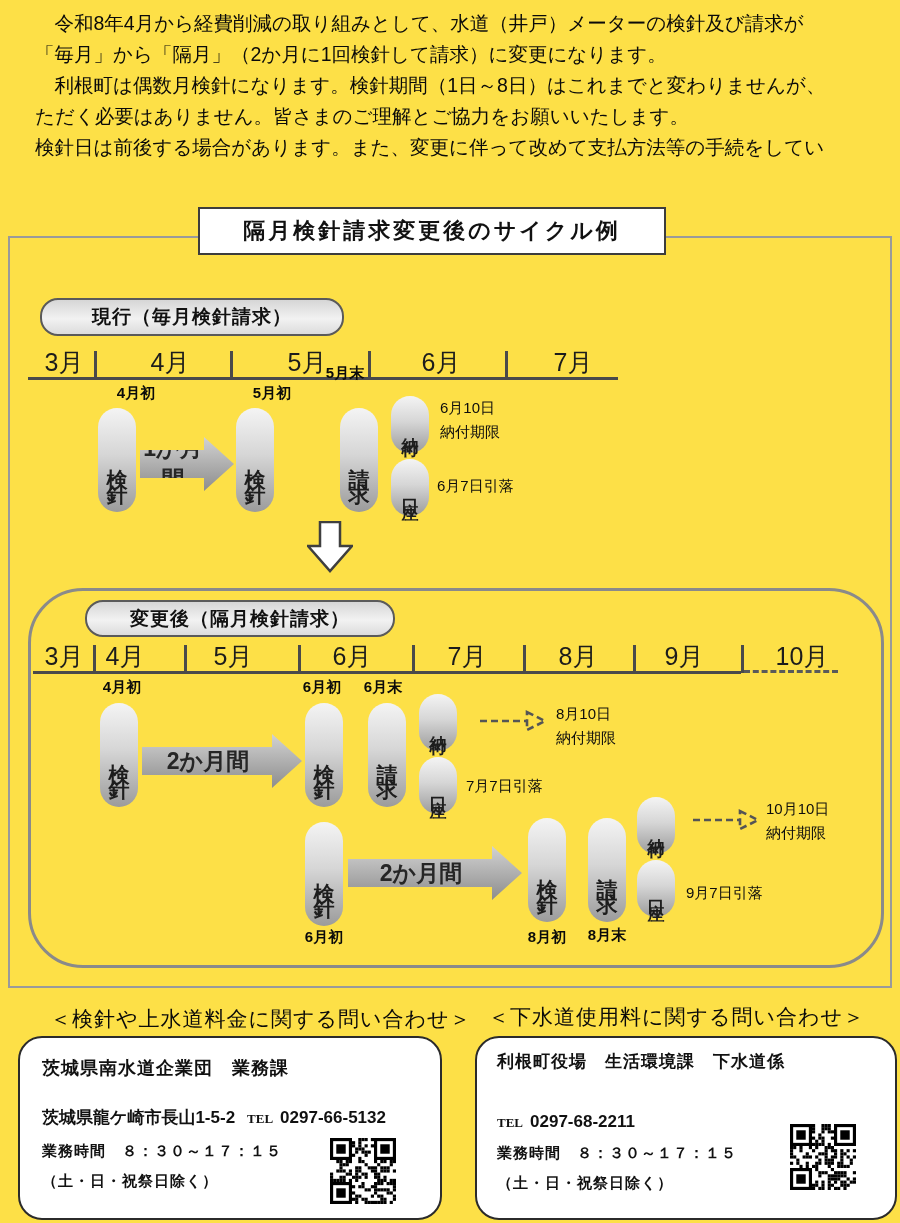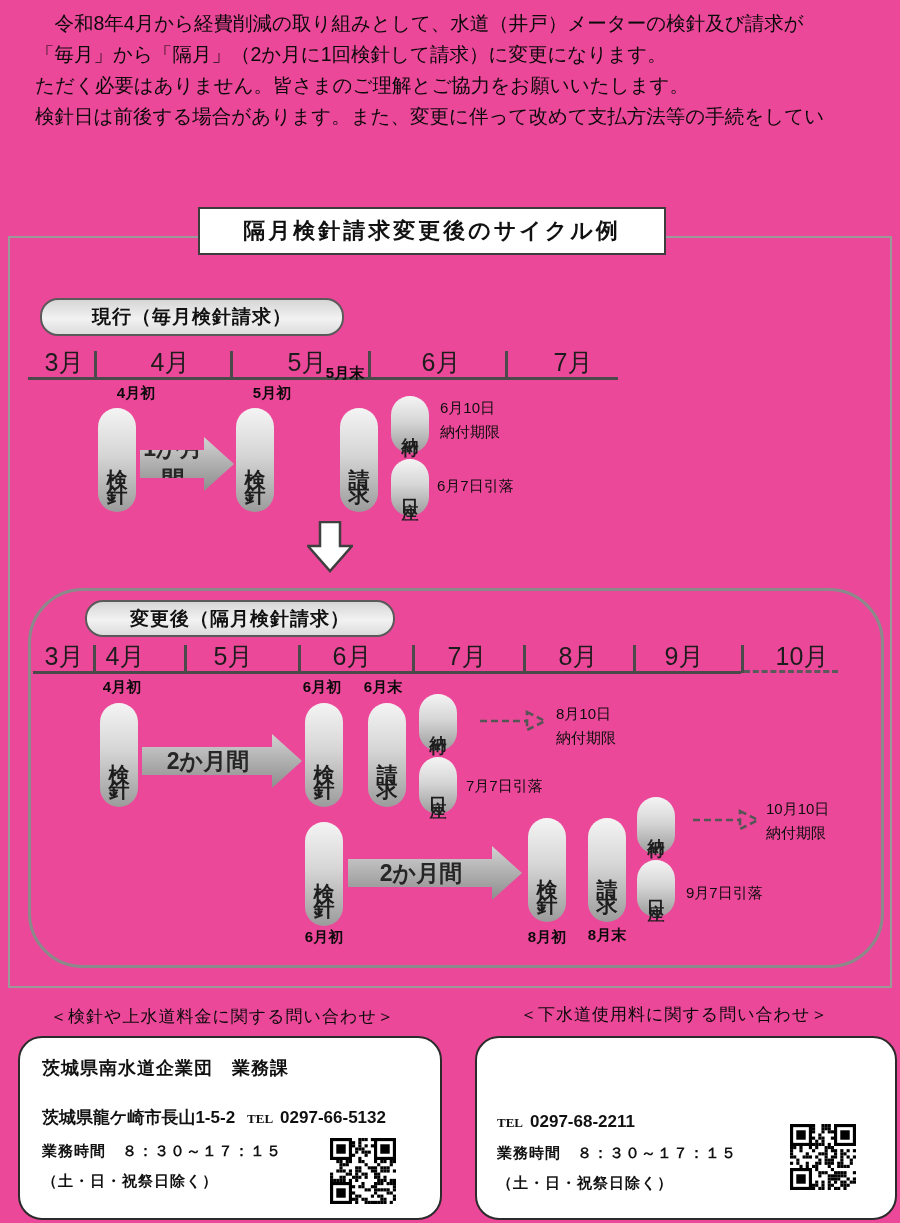--- a/index.html
+++ b/index.html
@@ -1,16 +1,16 @@
 <!DOCTYPE html>
 <html lang="ja"><head>
 <meta charset="utf-8">
 <style>
   html,body{margin:0;padding:0;background:#fff;}
-  .page{position:relative;width:900px;height:1223px;background:#ec4899;overflow:hidden;
+  .page{position:relative;width:900px;height:1223px;background:#fde047;overflow:hidden;
         font-family:"Liberation Sans","DejaVu Sans",sans-serif;color:#111;}
 
   
   .intro{position:absolute;left:35px;top:8px;width:840px;font-size:19.5px;line-height:31px;color:#0a0a0a;}
 
   
   .title-box{position:absolute;left:198px;top:207px;width:464px;height:44px;border:2.5px solid #3d3d3d;
              background:#fff;display:flex;align-items:center;justify-content:center;
              font-size:22px;font-weight:bold;letter-spacing:3px;z-index:4;}
   .outer-frame{position:absolute;left:8px;top:236px;width:880px;height:748px;border:2px solid #9a9a9a;}
@@ -44,37 +44,38 @@
              background:linear-gradient(180deg,#d2d2d2,#8d8d8d);
              clip-path:polygon(0 24%,calc(100% - 30px) 24%,calc(100% - 30px) 0,100% 50%,calc(100% - 30px) 100%,calc(100% - 30px) 76%,0 76%);
              display:flex;align-items:center;z-index:2;}
   .fat-arrow span{display:block;width:calc(100% - 28px);text-align:center;
                   font-size:23px;font-weight:bold;color:#262626;}
 
   .note{position:absolute;font-size:15px;color:#0d0d0d;}
   .icon-abs{position:absolute;}
 
   
-  .contact-heading{position:absolute;font-size:17px;font-weight:500;letter-spacing:1px;color:#0a0a0a;}
+  .contact-heading{position:absolute;font-size:21px;font-weight:500;letter-spacing:1px;color:#0a0a0a;}
   .contact-box{position:absolute;border:2.5px solid #2b2b2b;border-radius:24px;background:#fff;}
   .contact-box .org{position:absolute;font-size:18px;font-weight:bold;letter-spacing:1px;}
   .contact-box .addr{position:absolute;font-size:17px;font-weight:bold;}
   .contact-box .tel-label{font-family:"Liberation Serif","DejaVu Serif",serif;font-size:13px;font-weight:bold;margin:0 7px 0 12px;}
   .contact-box .tel-num{font-weight:bold;}
   .contact-box .hours{position:absolute;font-size:15px;font-weight:bold;letter-spacing:1px;}
   .qr{position:absolute;}
 </style>
 </head>
 <body>
 
 <div class="page">
 
   <div class="intro">
     <div>　令和8年4月から経費削減の取り組みとして、水道（井戸）メーターの検針及び請求が</div>
     <div>「毎月」から「隔月」（2か月に1回検針して請求）に変更になります。</div>
+    <div>　利根町は偶数月検針になります。検針期間（1日～8日）はこれまでと変わりませんが、</div>
     <div>ただく必要はありません。皆さまのご理解とご協力をお願いいたします。</div>
     <div>検針日は前後する場合があります。また、変更に伴って改めて支払方法等の手続をしてい</div>
   </div>
 
   <div class="outer-frame"></div>
   <div class="title-box">隔月検針請求変更後のサイクル例</div>
 
   <div class="section-pill" style="left:40px;top:298px;width:300px;height:34px">現行（毎月検針請求）</div>
 
   <div class="month" style="left:29px;top:346px">3月</div>
@@ -197,21 +198,21 @@
 
   <svg class="icon-abs" style="left:690px;top:806px" width="74" height="28" viewBox="0 0 74 28">
     <path d="M3 14 H50" stroke="#555" stroke-width="2.6" stroke-dasharray="7 4" fill="none"></path>
     <path d="M50 5 L68 14 L50 23 Z" stroke="#555" stroke-width="2.6" stroke-dasharray="7 4" fill="none"></path>
   </svg>
   <div class="note" style="left:766px;top:800px">10月10日</div>
   <div class="note" style="left:766px;top:824px">納付期限</div>
   <div class="note" style="left:686px;top:884px">9月7日引落</div>
 
   <div class="contact-heading" style="left:50px;top:1005px">＜検針や上水道料金に関する問い合わせ＞</div>
-  <div class="contact-heading" style="left:520px;top:1003px">＜下水道使用料に関する問い合わせ＞</div>
+  <div class="contact-heading" style="left:488px;top:1003px">＜下水道使用料に関する問い合わせ＞</div>
 
   <div class="contact-box" style="left:18px;top:1036px;width:420px;height:180px">
     <div class="org" style="left:22px;top:18px">茨城県南水道企業団　業務課</div>
     <div class="addr" style="left:22px;top:68px">
       <span>茨城県龍ケ崎市長山1-5-2</span><span class="tel-label">TEL</span><span class="tel-num">0297-66-5132</span>
     </div>
     <div class="hours" style="left:22px;top:104px">業務時間　８：３０～１７：１５</div>
     <div class="hours" style="left:22px;top:134px">（土・日・祝祭日除く）</div>
     <svg class="qr" style="left:310px;top:100px" width="66" height="66" viewBox="0 0 63 63">
         <rect x="0" y="0" width="63" height="63" fill="#fff"></rect>
@@ -356,20 +357,21 @@
         <rect x="42" y="0" width="21" height="21" fill="#000"></rect>
         <rect x="45" y="3" width="15" height="15" fill="#fff"></rect>
         <rect x="48" y="6" width="9" height="9" fill="#000"></rect>
         <rect x="0" y="42" width="21" height="21" fill="#000"></rect>
         <rect x="3" y="45" width="15" height="15" fill="#fff"></rect>
         <rect x="6" y="48" width="9" height="9" fill="#000"></rect>
       </svg>
   </div>
 
   <div class="contact-box" style="left:475px;top:1036px;width:418px;height:180px">
+    <div class="org" style="left:20px;top:12px;font-size:17px">利根町役場　生活環境課　下水道係</div>
     <div class="addr" style="left:20px;top:74px">
       <span class="tel-label" style="margin-left:0">TEL</span><span class="tel-num">0297-68-2211</span>
     </div>
     <div class="hours" style="left:20px;top:106px">業務時間　８：３０～１７：１５</div>
     <div class="hours" style="left:20px;top:136px">（土・日・祝祭日除く）</div>
     <svg class="qr" style="left:313px;top:86px" width="66" height="66" viewBox="0 0 63 63">
         <rect x="0" y="0" width="63" height="63" fill="#fff"></rect>
         <rect x="21" y="0" width="3" height="3" fill="#000"></rect>
         <rect x="30" y="0" width="3" height="3" fill="#000"></rect>
         <rect x="33" y="0" width="3" height="3" fill="#000"></rect>

